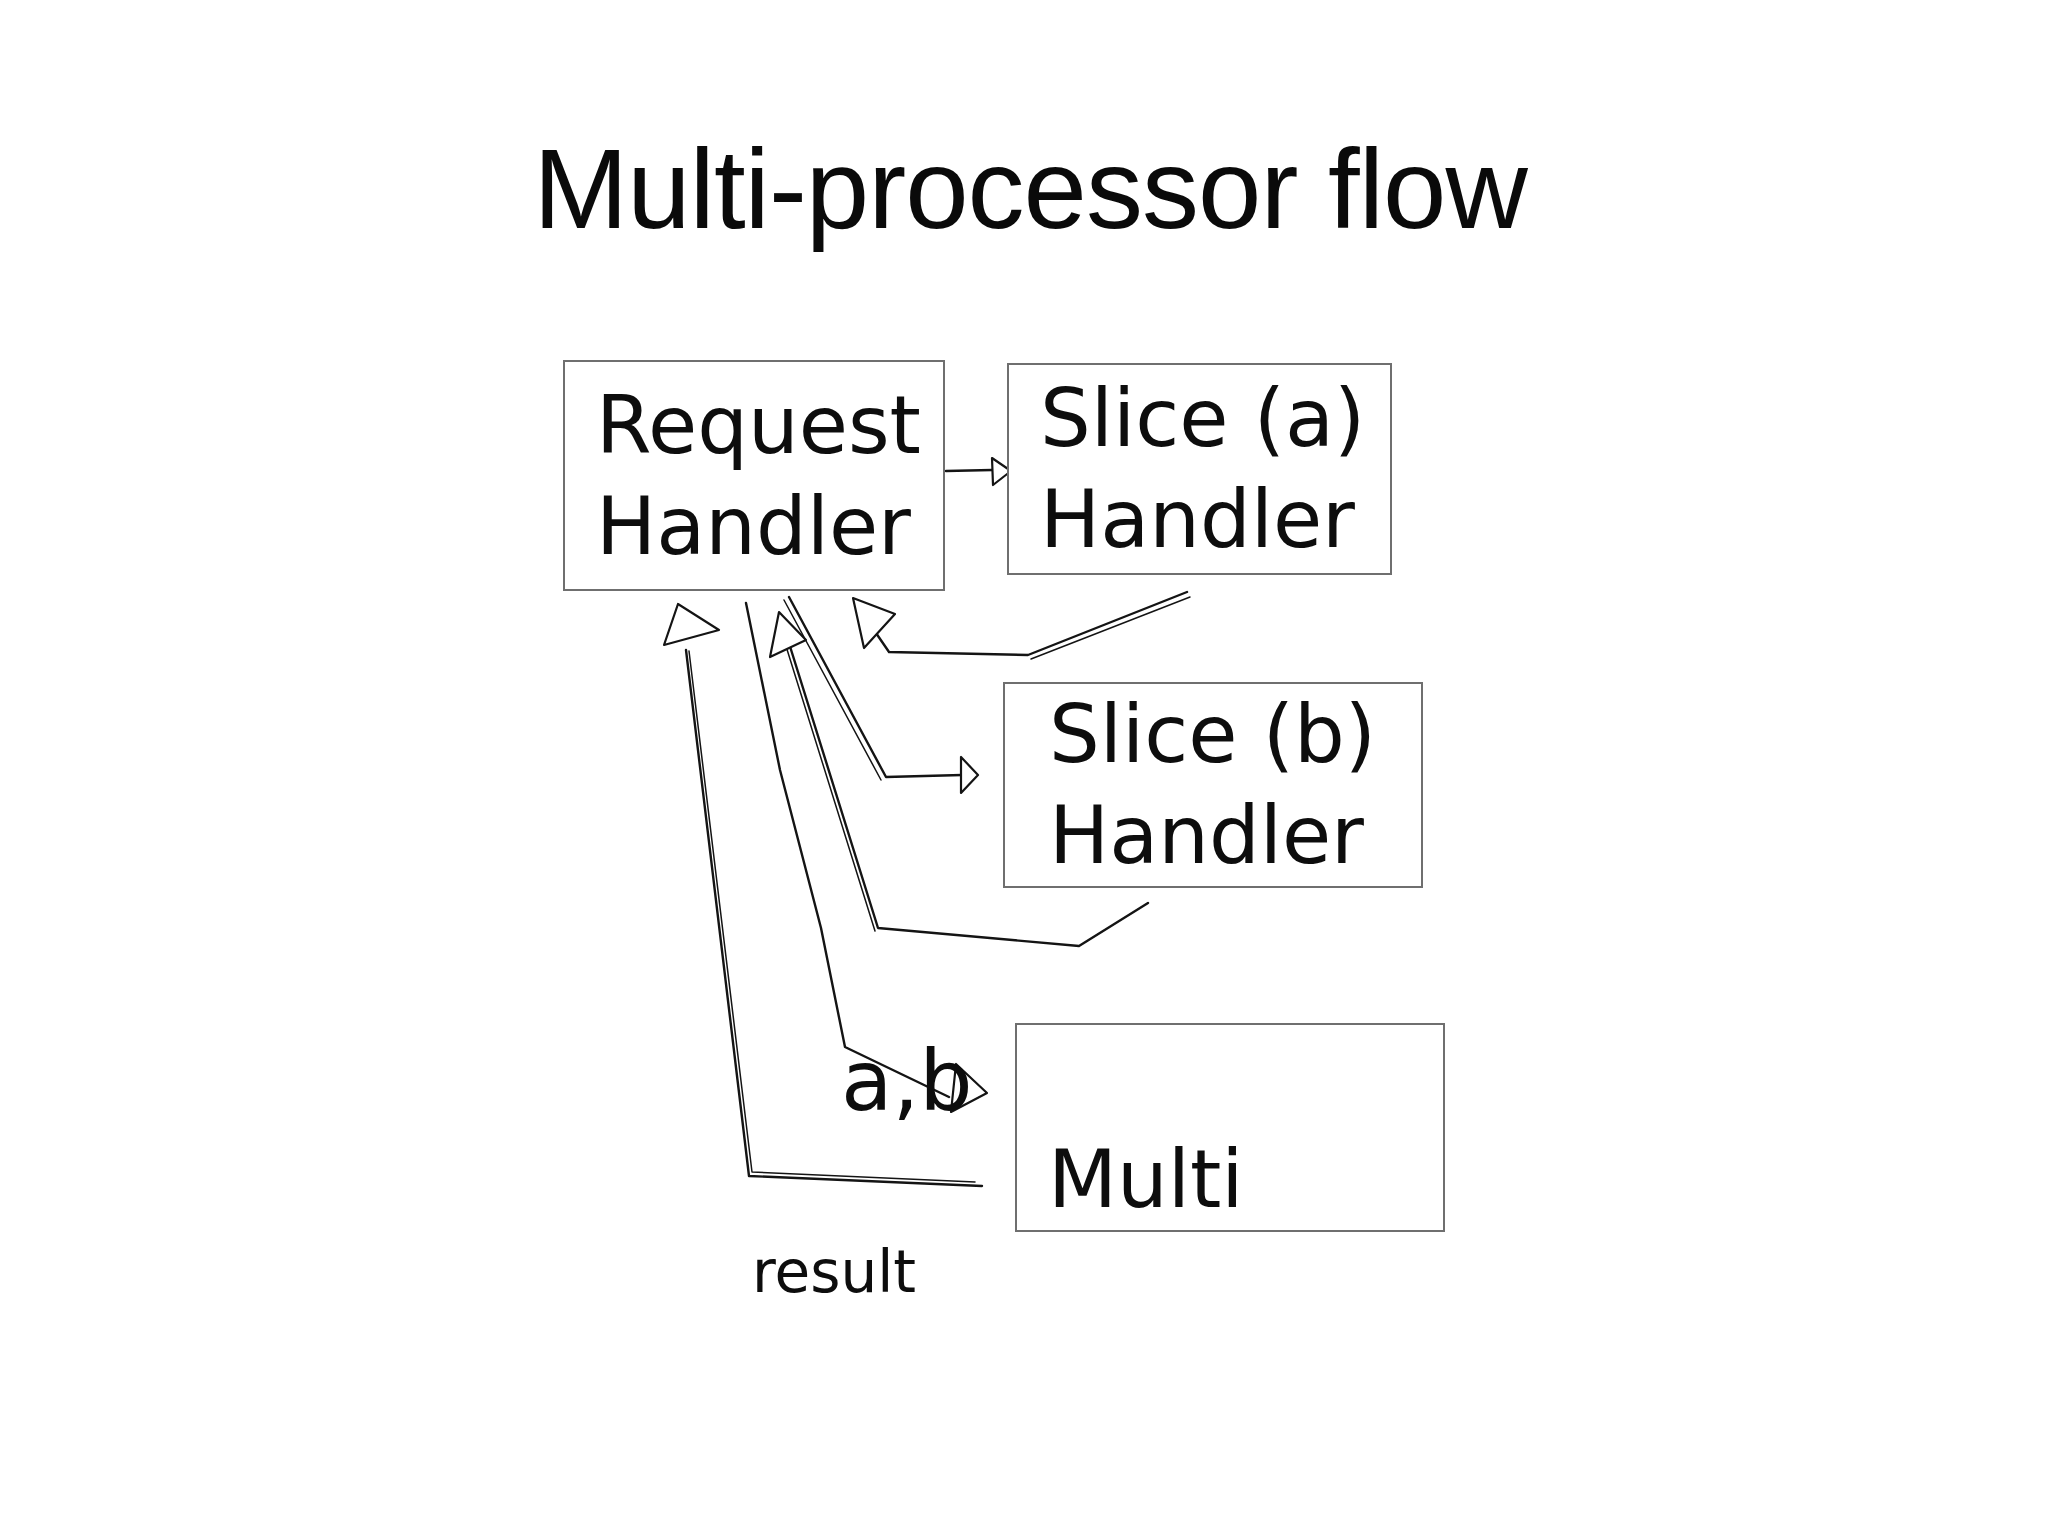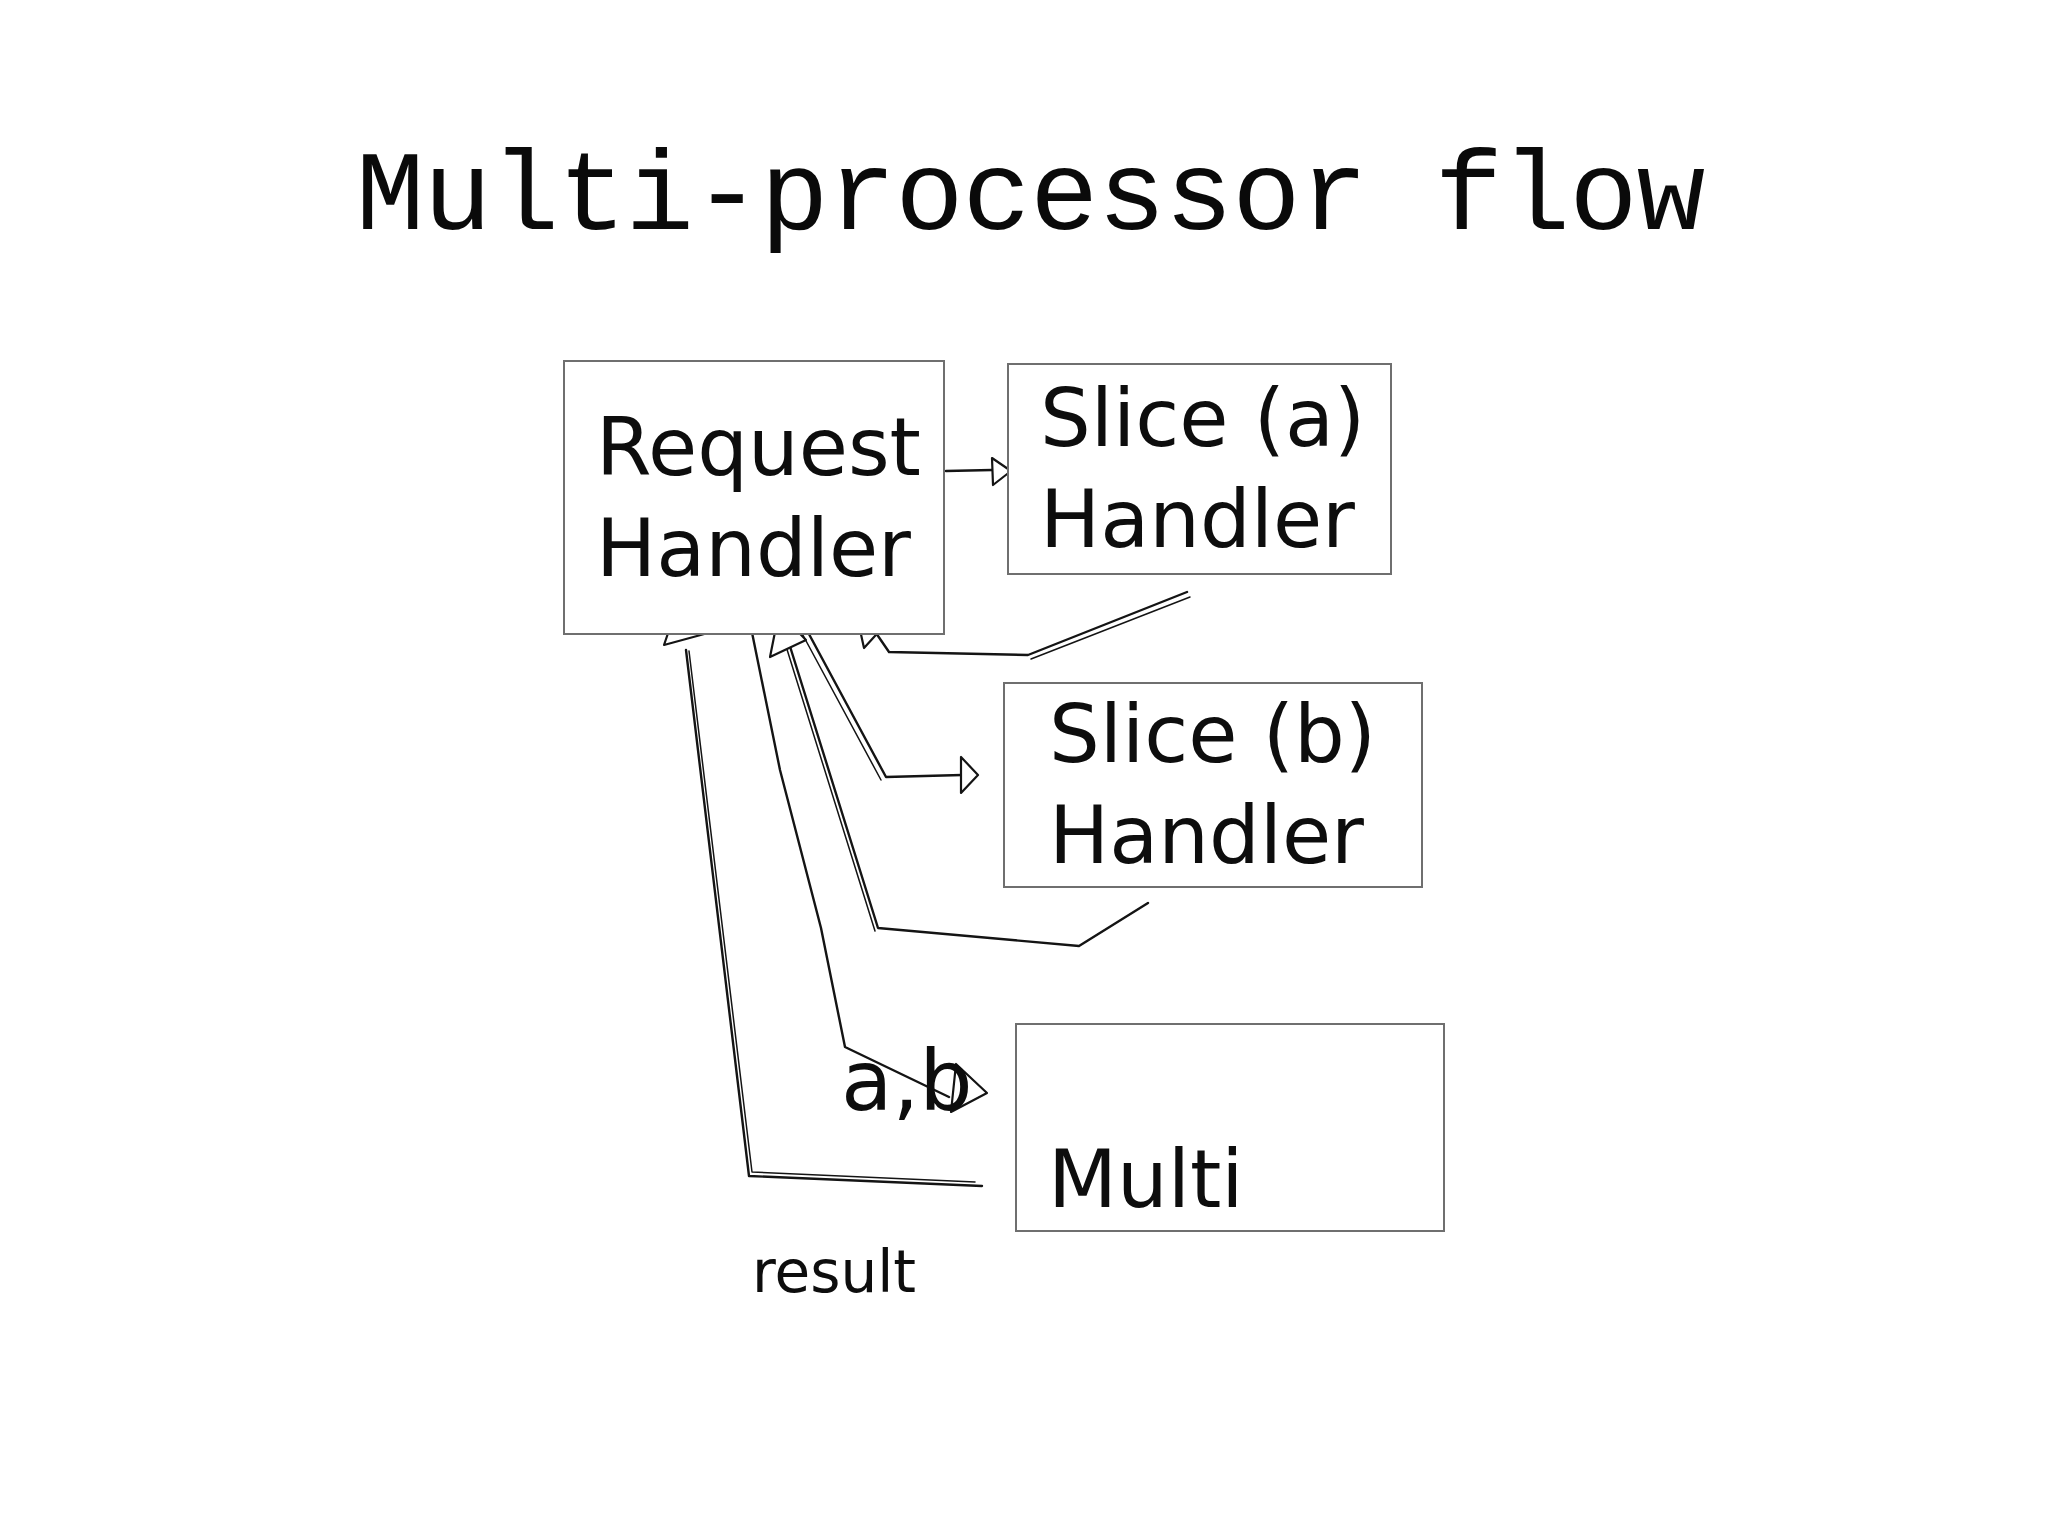--- a/index.html
+++ b/index.html
@@ -10,23 +10,23 @@
     background: #ffffff;
     overflow: hidden;
     font-family: "DejaVu Sans", sans-serif;
     color: #0d0d0d;
   }
   .title {
     position: absolute;
     left: 12px;
     right: 0;
     top: 118px;
-    margin: 16px;
+    margin: 5px;
     text-align: center;
-    font-family: Liberation Mono, monospace;
+    font-family: Liberation Sans, sans-serif;
     font-weight: 400;
     font-size: 114px;
     letter-spacing: -1px;
     color: #0a0a0a;
     white-space: nowrap;
   }
   .connectors {
     position: absolute;
     left: 0;
     top: 0;
@@ -56,21 +56,21 @@
     background: #ffffff;
     display: flex;
     flex-direction: column;
     justify-content: center;
     padding-left: 31px;
     font-size: 80px;
     line-height: 101px;
     white-space: nowrap;
     color: #0d0d0d;
   }
-  .node-request  { left: 563px;  top: 360px;  width: 382px; height: 275px; }
+  .node-request  { left: 563px;  top: 360px;  width: 382px; height: 231px; }
   .node-slice-a  { left: 1007px; top: 363px;  width: 385px; height: 212px; }
   .node-slice-b  { left: 1003px; top: 682px;  width: 420px; height: 206px; padding-left: 44px; }
   .node-multi    { left: 1015px; top: 1023px; width: 430px; height: 209px; justify-content: flex-end; }
   .edge-label {
     position: absolute;
     white-space: nowrap;
     color: #0d0d0d;
   }
   .edge-label-ab     { left: 824px; top: 1032px; font-size: 84px; margin-left: 17px; }
   .edge-label-result { left: 752px; top: 1238px; font-size: 58px; }

